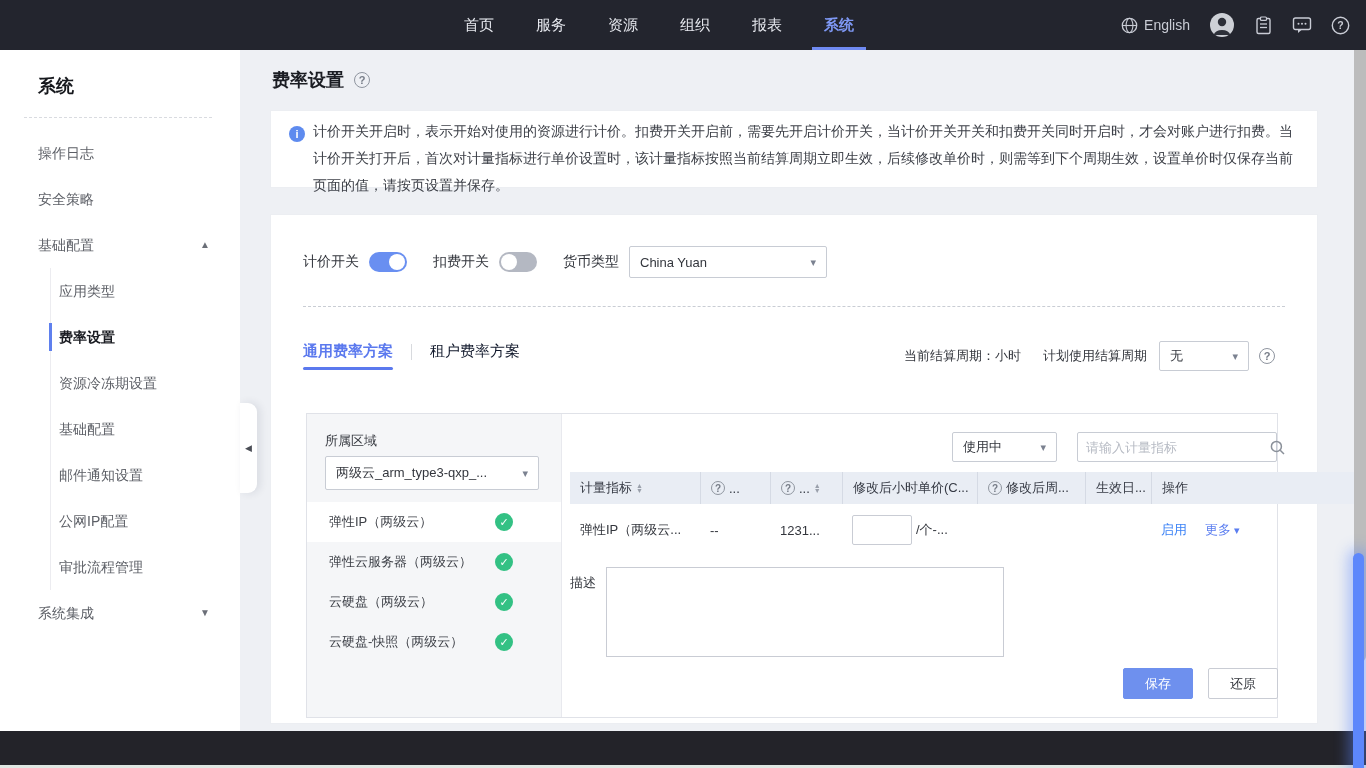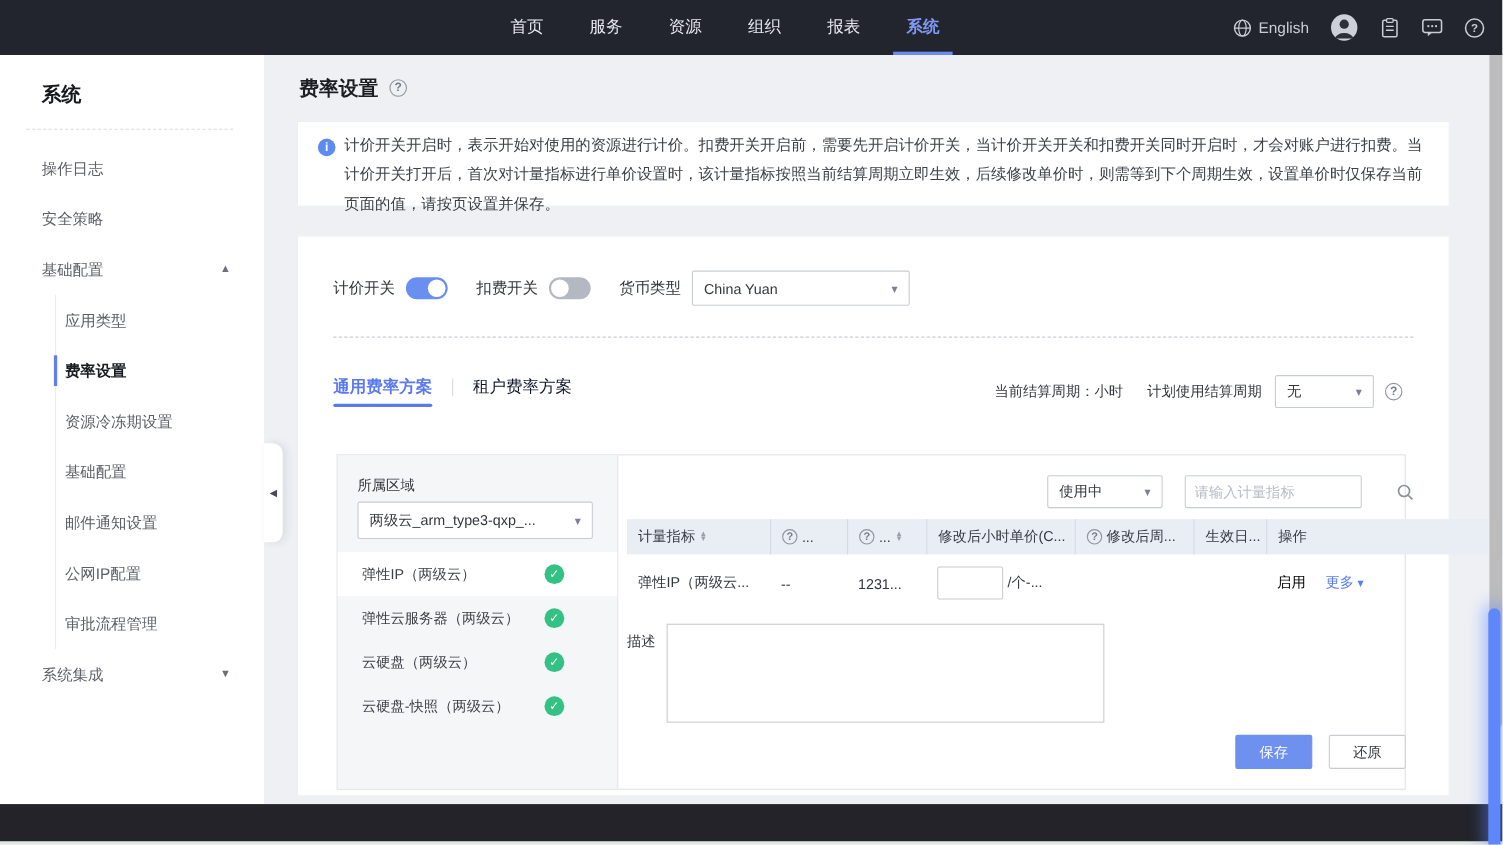--- a/index.html
+++ b/index.html
@@ -68,35 +68,35 @@
   .region { position:absolute; left:0; top:0; width:255px; height:100%; background:#f5f6f8; border-right:1px solid #e8e9ee; }
   .region-label { position:absolute; left:18px; top:18px; font-size:13px; color:#33363d; }
   .region-select { position:absolute; left:18px; top:42px; width:214px; height:34px; }
   .region-select .sel-text { overflow:hidden; text-overflow:ellipsis; white-space:nowrap; }
   .region-items { position:absolute; left:0; top:88px; right:0; }
   .region-item { position:relative; height:40px; line-height:40px; padding-left:22px; font-size:13px; color:#3c3f46; cursor:pointer; }
   .region-item.active { background:#fff; }
   .check { position:absolute; left:188px; top:11px; width:18px; height:18px; background:#33c184; border-radius:50%; color:#fff; font-size:11px; display:flex; align-items:center; justify-content:center; }
 
   .status-select { position:absolute; left:645px; top:18px; width:105px; height:30px; }
-  .search-box { position:absolute; left:770px; top:18px; width:161px; height:30px; border:1px solid #c8ccd4; border-radius:2px; background:#fff; display:flex; align-items:center; }
+  .search-box { position:absolute; left:770px; top:18px; width:200px; height:30px; border:1px solid #c8ccd4; border-radius:2px; background:#fff; display:flex; align-items:center; }
   .search-box input { flex:1; border:none; outline:none; padding:0 8px; font-size:13px; color:#333; background:transparent; font-family:inherit; }
   .search-box input::placeholder { color:#b7bbc4; }
   .search-box svg { margin-right:8px; flex:none; }
 
   .thead, .trow { position:absolute; left:263px; width:850px; display:grid; grid-template-columns:130px 70px 72px 135px 108px 66px auto; }
   .thead { top:58px; height:32px; background:#e9edf4; font-size:13px; color:#363a44; }
   .th { display:flex; align-items:center; gap:4px; padding:0 10px; border-left:1px solid #d5dae4; overflow:hidden; white-space:nowrap; }
   .th:first-child { border-left:none; }
   .sort { display:inline-flex; flex-direction:column; line-height:5px; font-size:7px; color:#9aa0ab; cursor:pointer; }
   .trow { top:90px; height:52px; font-size:13px; color:#33363d; }
   .td { display:flex; align-items:center; padding:0 10px; overflow:visible; white-space:nowrap; }
   .price-input { width:60px; height:30px; border:1px solid #c9ccd4; border-radius:2px; outline:none; padding:0 6px; font-size:13px; font-family:inherit; flex:none; }
   .unit-suffix { margin-left:4px; }
-  .link-disabled { color:#000000; cursor:default; margin-right:18px;text-align:center; }
+  .link-disabled { color:#3b82f6; cursor:default; margin-right:18px;text-align:center; }
   .link-more { color:#5a7df0; cursor:pointer; display:inline-flex; align-items:center; gap:3px; }
   .link-more .caret { color:#5a7df0; margin-left:0; }
 
   .desc-label { position:absolute; left:263px; top:160px; font-size:13px; color:#33363d; }
   .desc-area { position:absolute; left:299px; top:153px; width:398px; height:90px; border:1px solid #c9ccd4; resize:none; outline:none; font-family:inherit; font-size:13px; padding:6px; }
   .btn { position:absolute; width:70px; height:31px; font-size:13px; border-radius:2px; display:flex; align-items:center; justify-content:center; cursor:pointer; }
   .btn-save { left:816px; top:254px; background:#6e90ee; color:#fff; border:1px solid #6e90ee; }
   .btn-reset { left:901px; top:254px; background:#fff; color:#33363d; border:1px solid #c9ccd4; }
 
   

